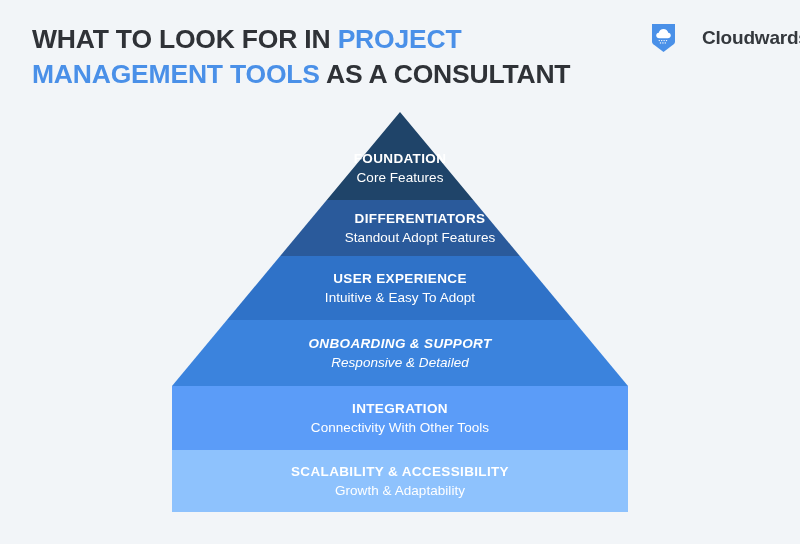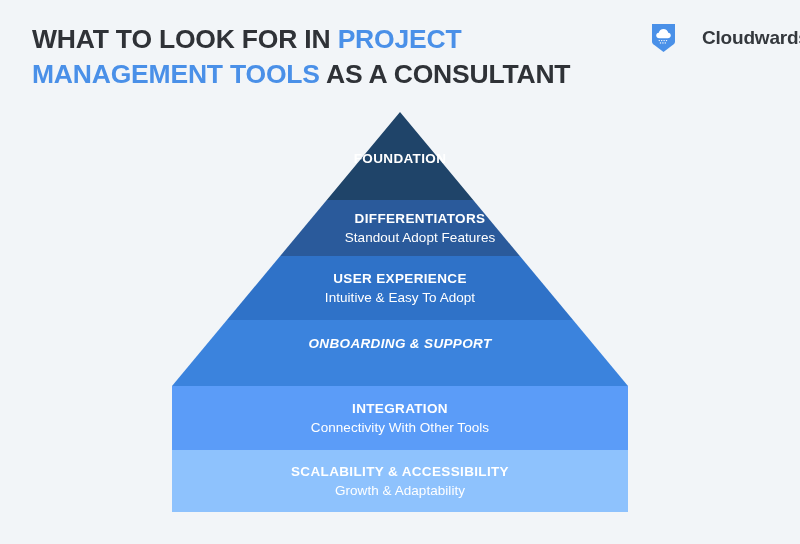--- a/index.html
+++ b/index.html
@@ -148,31 +148,33 @@
           <path d="M 280.17518248175185 256 L 519.8248175182482 256 L 573.0802919708029 320 L 226.9197080291971 320 Z" fill="#2f72c8"></path>
           <path d="M 226.9197080291971 320 L 573.0802919708029 320 L 628 386 L 172 386 Z" fill="#3b83dd"></path>
           <path d="M 172 386 L 628 386 L 628 450 L 172 450 Z" fill="#5b9cf8"></path>
           <path d="M 172 450 L 628 450 L 628 512 L 172 512 Z" fill="#8ec2fd"></path>
         </g>
     </svg>
 
     <div class="tier-labels" id="tier-labels">
         <div class="tier-label" style="top: 150.5px;">
           <div class="tier-title">FOUNDATION</div>
+          <div class="tier-sub">Core Features</div>
         </div>
         <div class="tier-label" style="top: 210.5px; padding-left: 20px;">
           <div class="tier-title">DIFFERENTIATORS</div>
           <div class="tier-sub">Standout Adopt Features</div>
         </div>
         <div class="tier-label" style="top: 270.5px;">
           <div class="tier-title">USER EXPERIENCE</div>
           <div class="tier-sub">Intuitive &amp; Easy To Adopt</div>
         </div>
         <div class="tier-label" style="top: 335.5px; font-style: italic;">
           <div class="tier-title">ONBOARDING &amp; SUPPORT</div>
+          <div class="tier-sub">Responsive &amp; Detailed</div>
         </div>
         <div class="tier-label" style="top: 463.5px;">
           <div class="tier-title">SCALABILITY &amp; ACCESSIBILITY</div>
           <div class="tier-sub">Growth &amp; Adaptability</div>
         </div>
         <div class="tier-label" style="top: 400.5px;">
           <div class="tier-title">INTEGRATION</div>
           <div class="tier-sub">Connectivity With Other Tools</div>
         </div>
       </div>

